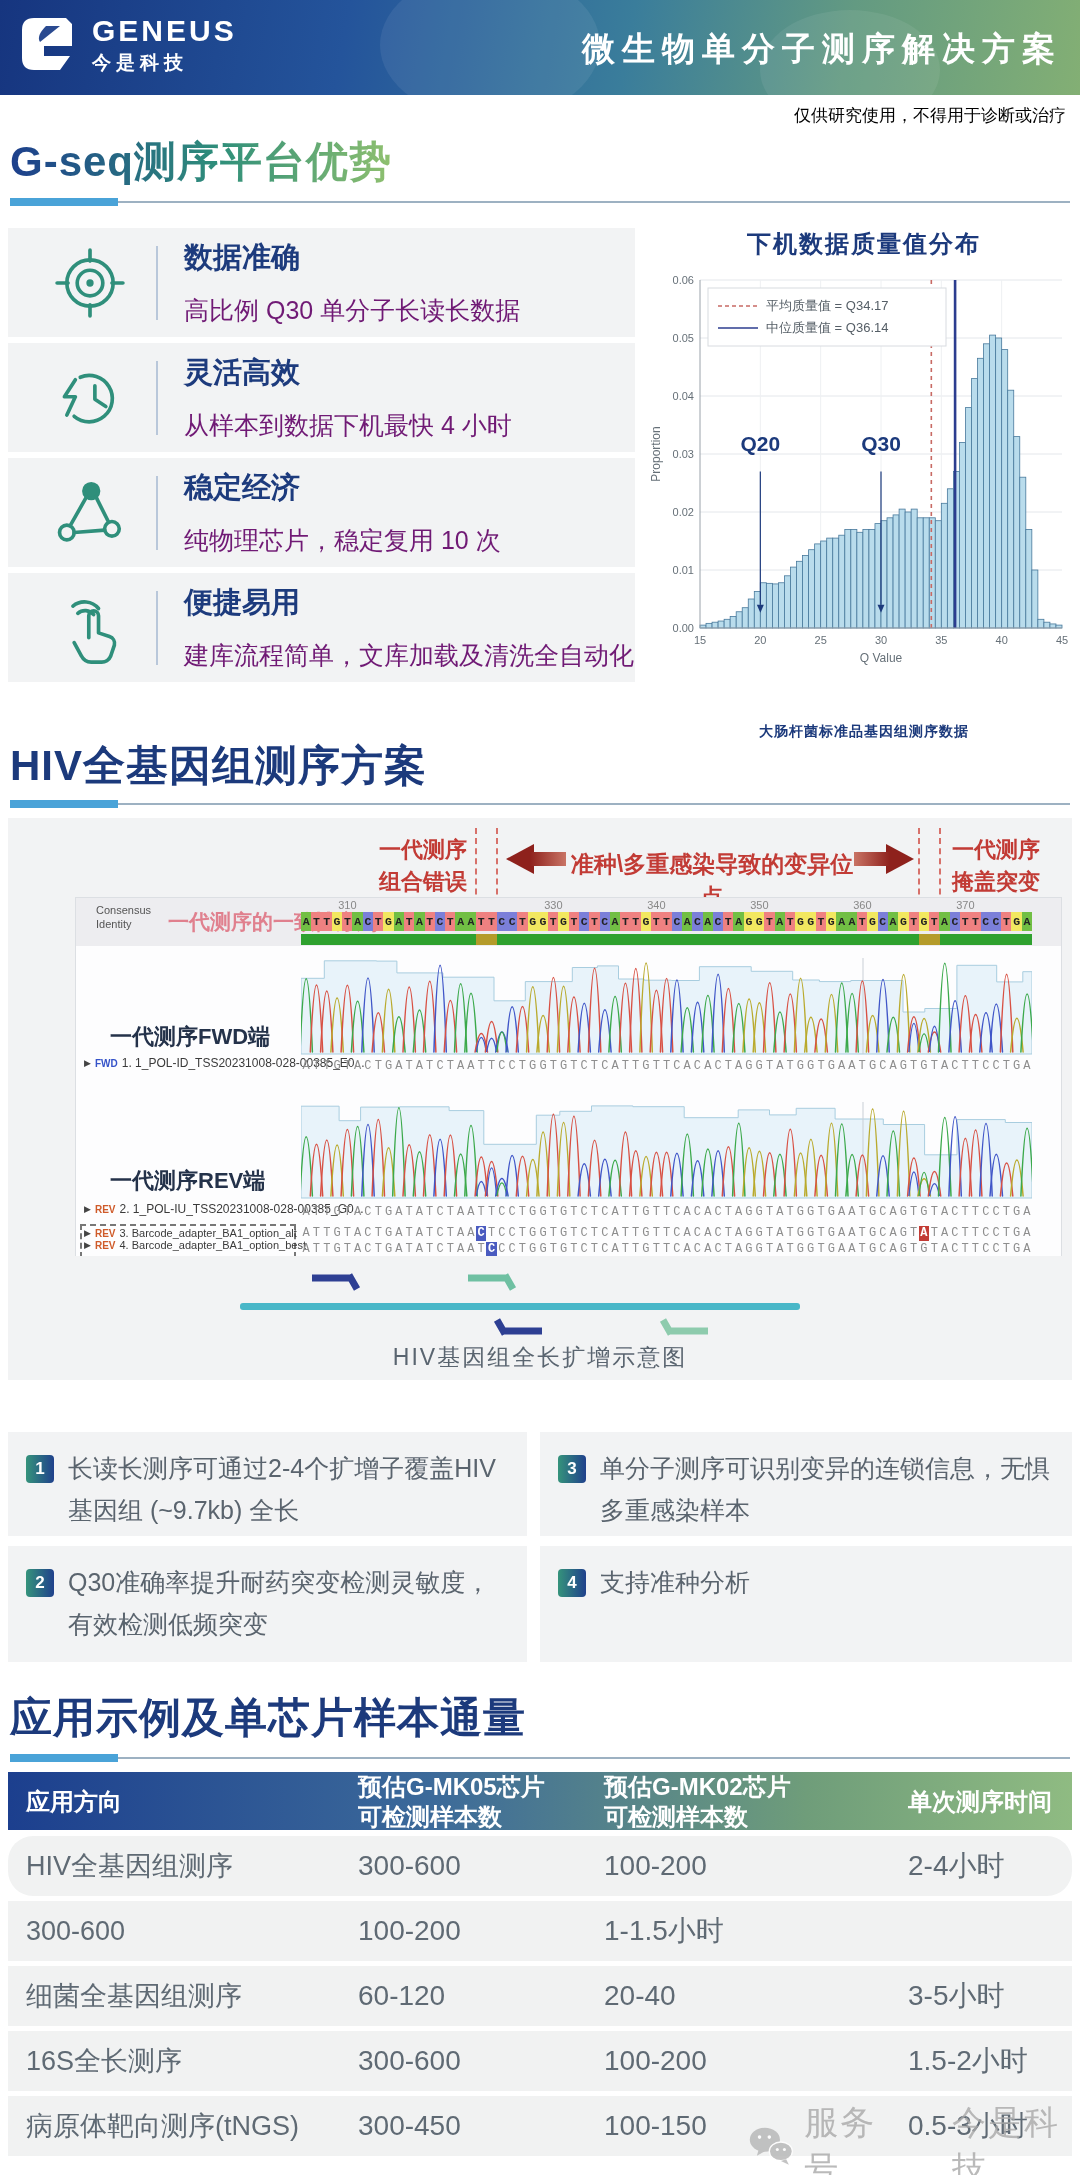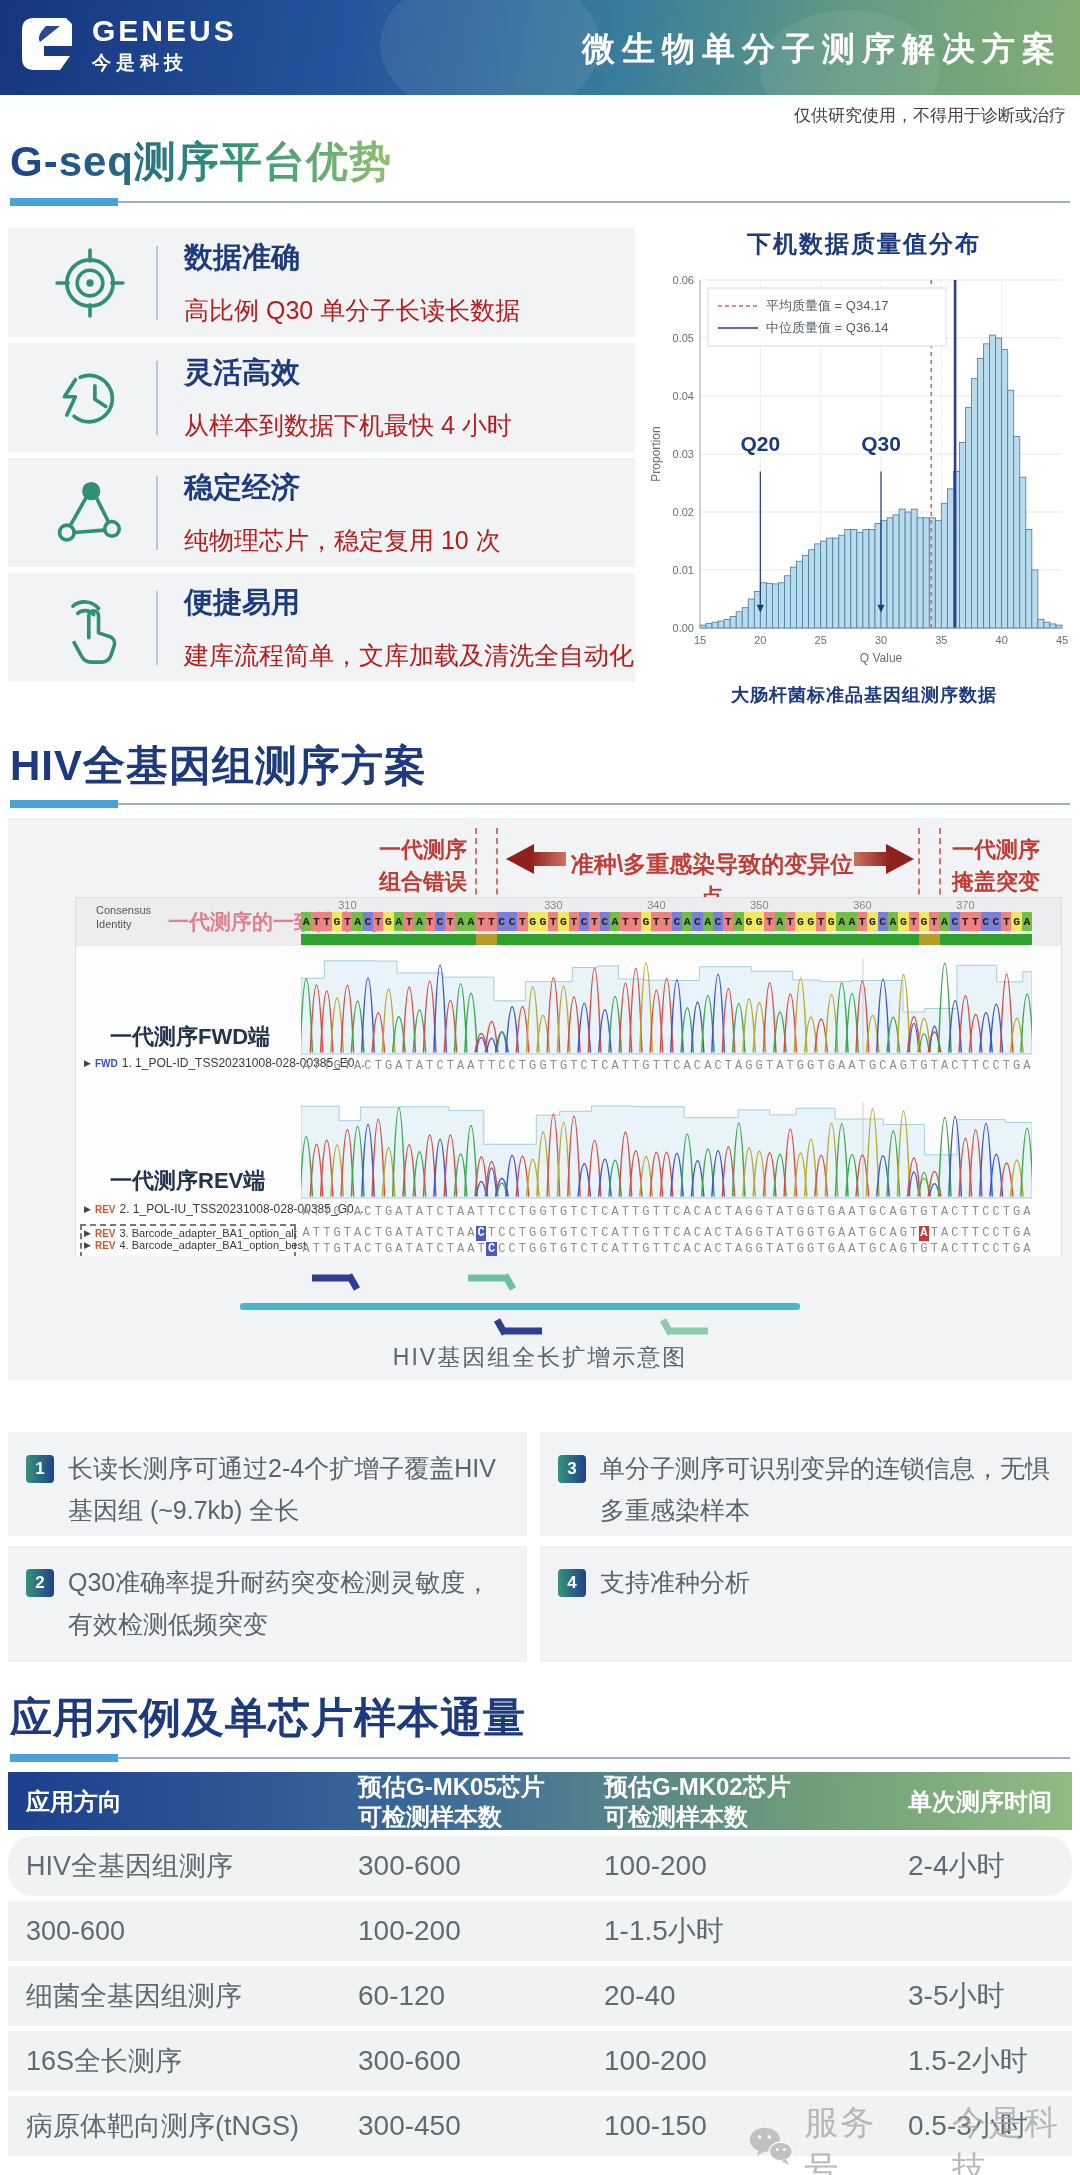--- a/index.html
+++ b/index.html
@@ -11,40 +11,40 @@
   
   #hdr{left:0;top:0;width:1080px;height:95px;
     background:linear-gradient(100deg,#16357f 0%,#24549b 32%,#3a7d9b 58%,#639a82 78%,#83af74 100%);}
   .hdr-blob{border-radius:50%;background:rgba(255,255,255,.07);}
   #logo{left:16px;top:12px;display:flex;align-items:center;gap:12px;}
   #brand-txt{color:#fff;line-height:1;}
   #brand-name{font-size:30px;font-weight:bold;letter-spacing:3px;}
   #brand-cn{font-size:19px;font-weight:bold;letter-spacing:5px;margin-top:7px;}
   #hdr-title{right:18px;top:27px;color:#fff;font-size:33px;font-weight:bold;letter-spacing:7px;}
 
-  #disclaimer{right:14px;top:104px;color:#404040;font-size:17px;}
+  #disclaimer{right:14px;top:104px;color:#000000;font-size:17px;}
 
   .sec-title{left:10px;font-size:42px;font-weight:bold;color:#1c3a7c;letter-spacing:1px;}
   .grad-txt{background:linear-gradient(90deg,#1d3f8c 0%,#2f8f7a 55%,#8fc06f 100%);
     -webkit-background-clip:text;background-clip:text;color:transparent;}
   .divider{left:10px;width:1060px;height:8px;display:flex;align-items:center;}
   .divider .thick{width:108px;height:8px;background:#4aa3d8;}
   .divider .thin{flex:1;height:2px;background:#9db1c2;}
 
   
   .feat{left:8px;width:627px;height:109px;background:#f2f3f4;display:flex;align-items:center;}
   .feat-icon{width:96px;margin-left:34px;flex:0 0 auto;display:flex;justify-content:center;}
   .feat-sep{width:2px;height:74px;background:#b9c7da;margin:0 26px 0 18px;}
   .feat-title{font-size:29px;font-weight:bold;color:#1d3b7d;}
-  .feat-desc{font-size:25px;color:#b91c1c;margin-top:16px;}
+  .feat-desc{font-size:25px;color:#701a75;margin-top:16px;}
 
   
   #chart-col{left:648px;top:228px;width:432px;height:470px;}
   #chart-title{width:100%;text-align:center;font-size:24px;font-weight:bold;color:#1c3a7c;letter-spacing:2px;}
-  #chart-caption{left:648px;top:683px;width:432px;text-align:center;font-size:18px;font-weight:bold;color:#1c3a7c;letter-spacing:1px;font-family:Liberation Mono, monospace;}
+  #chart-caption{left:648px;top:723px;width:432px;text-align:center;font-size:14px;font-weight:bold;color:#1c3a7c;letter-spacing:1px;font-family:Liberation Mono, monospace;}
 
   
   #chromo{left:8px;top:818px;width:1064px;height:474px;background:#f2f3f4;}
   .red-note{color:#c23b35;font-weight:bold;font-size:22px;text-align:center;line-height:1.45;}
   #ann-center{font-size:23px;}
   .vdash{width:0;border-left:2px dashed rgba(205,70,60,.75);}
   #viewer{left:67px;top:79px;width:987px;height:362px;background:#fdfdfe;border:1px solid #dcdfe3;box-sizing:border-box;}
   #viewer-topbar{left:0;top:0;width:985px;height:48px;background:#ededf0;}
   .mini{font-size:11px;color:#555;line-height:1.25;}
   #cons-note{color:#e0808e;font-size:21px;font-weight:bold;}

